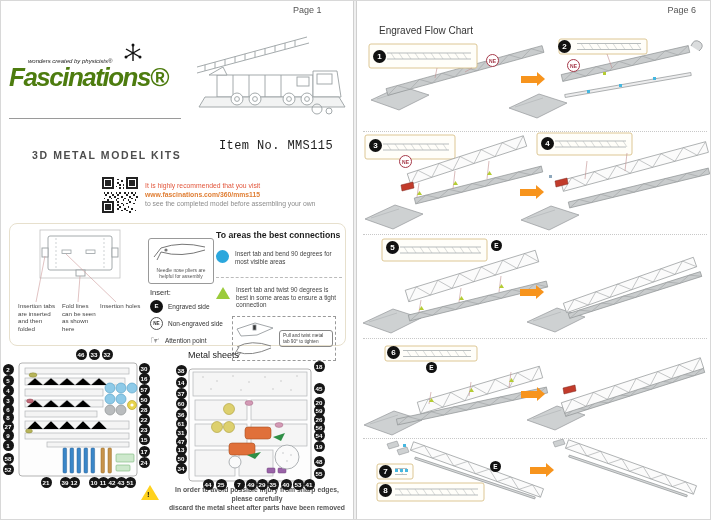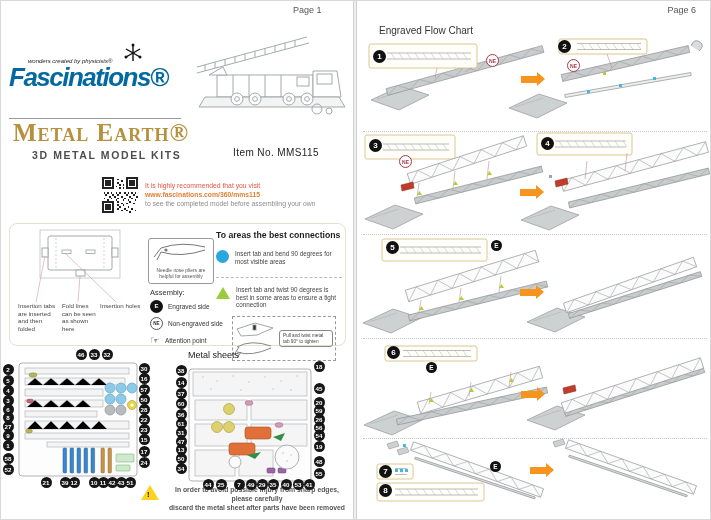--- a/index.html
+++ b/index.html
@@ -10,30 +10,30 @@
   #page2{left:356px;width:355px;}
   .divider{position:absolute;left:352px;top:0;width:4px;height:520px;background:#efefef;
            border-left:1px solid #cfcfcf;border-right:1px solid #cfcfcf;box-sizing:border-box;}
   .page-label{position:absolute;font-size:9px;color:#555;}
   #page1 .page-label{left:292px;top:4px;}
   #page2 .page-label{right:16px;top:4px;}
 
   
   .tagline{position:absolute;left:27px;top:57px;font-size:6px;font-style:italic;color:#222;white-space:nowrap;}
   .logo-fasc{position:absolute;left:8px;top:61px;font-size:26px;font-weight:bold;font-style:italic;
-             letter-spacing:-1.5px;color:#0369a1;white-space:nowrap;}
+             letter-spacing:-1.5px;color:#4d7c0f;white-space:nowrap;}
   .atom{position:absolute;left:122px;top:42px;}
   .truck-art{position:absolute;left:188px;top:26px;}
   .rule{position:absolute;left:8px;top:117px;width:172px;border-top:1px solid #9a9a9a;}
   .metal-earth{position:absolute;left:12px;top:118px;font-family:"Liberation Serif",serif;
                font-variant:small-caps;font-size:25px;font-weight:bold;color:#b5913e;letter-spacing:1px;}
   .kits{position:absolute;left:31px;top:148px;font-size:10.5px;font-weight:bold;color:#4d4d4d;letter-spacing:1.6px;}
   .product{position:absolute;left:205px;top:136px;width:140px;text-align:center;color:#1d1d1d;}
   .product .name{font-size:9.5px;font-weight:bold;letter-spacing:1.5px;}
-  .product .item{font-size:10px;margin-top:10px;letter-spacing:.4px;}
+  .product .item{font-size:12px;margin-top:2px;letter-spacing:.4px;font-family:Liberation Mono, monospace;}
 
   .badge360{position:absolute;left:10px;top:177px;width:82px;height:40px;color:#b5913e;text-align:center;}
   .badge360 .big{font-size:17px;font-weight:bold;font-style:italic;line-height:18px;}
   .badge360 .view{font-size:9px;font-weight:bold;font-style:italic;line-height:9px;}
   .badge360 svg{position:absolute;left:0;top:0;}
   .qr{position:absolute;left:101px;top:176px;width:36px;height:36px;}
   .rec{position:absolute;left:144px;top:181px;font-size:6.8px;line-height:8.8px;white-space:nowrap;}
   .rec .l1{color:#e2573d;}
   .rec .l2{color:#e07f35;font-weight:bold;}
   .rec .l3{color:#8c8c8c;}
@@ -152,21 +152,20 @@
             <circle cx="66" cy="72" r="2.4"></circle>
           <circle cx="100" cy="72" r="2.4"></circle>
             <circle cx="118" cy="72" r="2.4"></circle>
           <circle cx="128" cy="82" r="5" fill="none"></circle>
             <circle cx="140" cy="84" r="3" fill="none"></circle>
         </g>
       </svg>
     </span>
 
     <div class="rule"></div>
-    <div class="metal-earth">Metal Earth®</div>
     <div class="kits">3D METAL MODEL KITS</div>
 
     <div class="product">
       <div class="item">Item No. MMS115</div>
     </div>
 
 
     <span class="qr">
       <svg width="36" height="36" viewBox="0 0 21 21" shape-rendering="crispEdges" id="qrsvg">
           <rect x="0" y="0" width="7" height="7" fill="#222"></rect>
@@ -277,21 +276,21 @@
             <path d="M10,9 Q30,2 54,8"></path>
               <path d="M10,13 Q30,19 54,11"></path>
             <path d="M10,9 L3,18"></path>
               <path d="M10,13 L6,21"></path>
           </g>
           <circle cx="15" cy="11" r="1.6" fill="#777"></circle>
         </svg>
         <div class="cap">Needle nose pliers are helpful for assembly</div>
       </div>
 
-      <div class="legends-title">Assembly:</div>
+      <div class="legends-title">Insert:</div>
       <div class="legrow" style="top:76px;">
         <span class="pin pinE">E</span>
         <span>Engraved side</span>
       </div>
       <div class="legrow" style="top:93px;">
         <span class="pin pinNE">NE</span>
         <span>Non-engraved side</span>
       </div>
       <div class="legrow" style="top:110px;">
         <span class="hand">☞</span>

